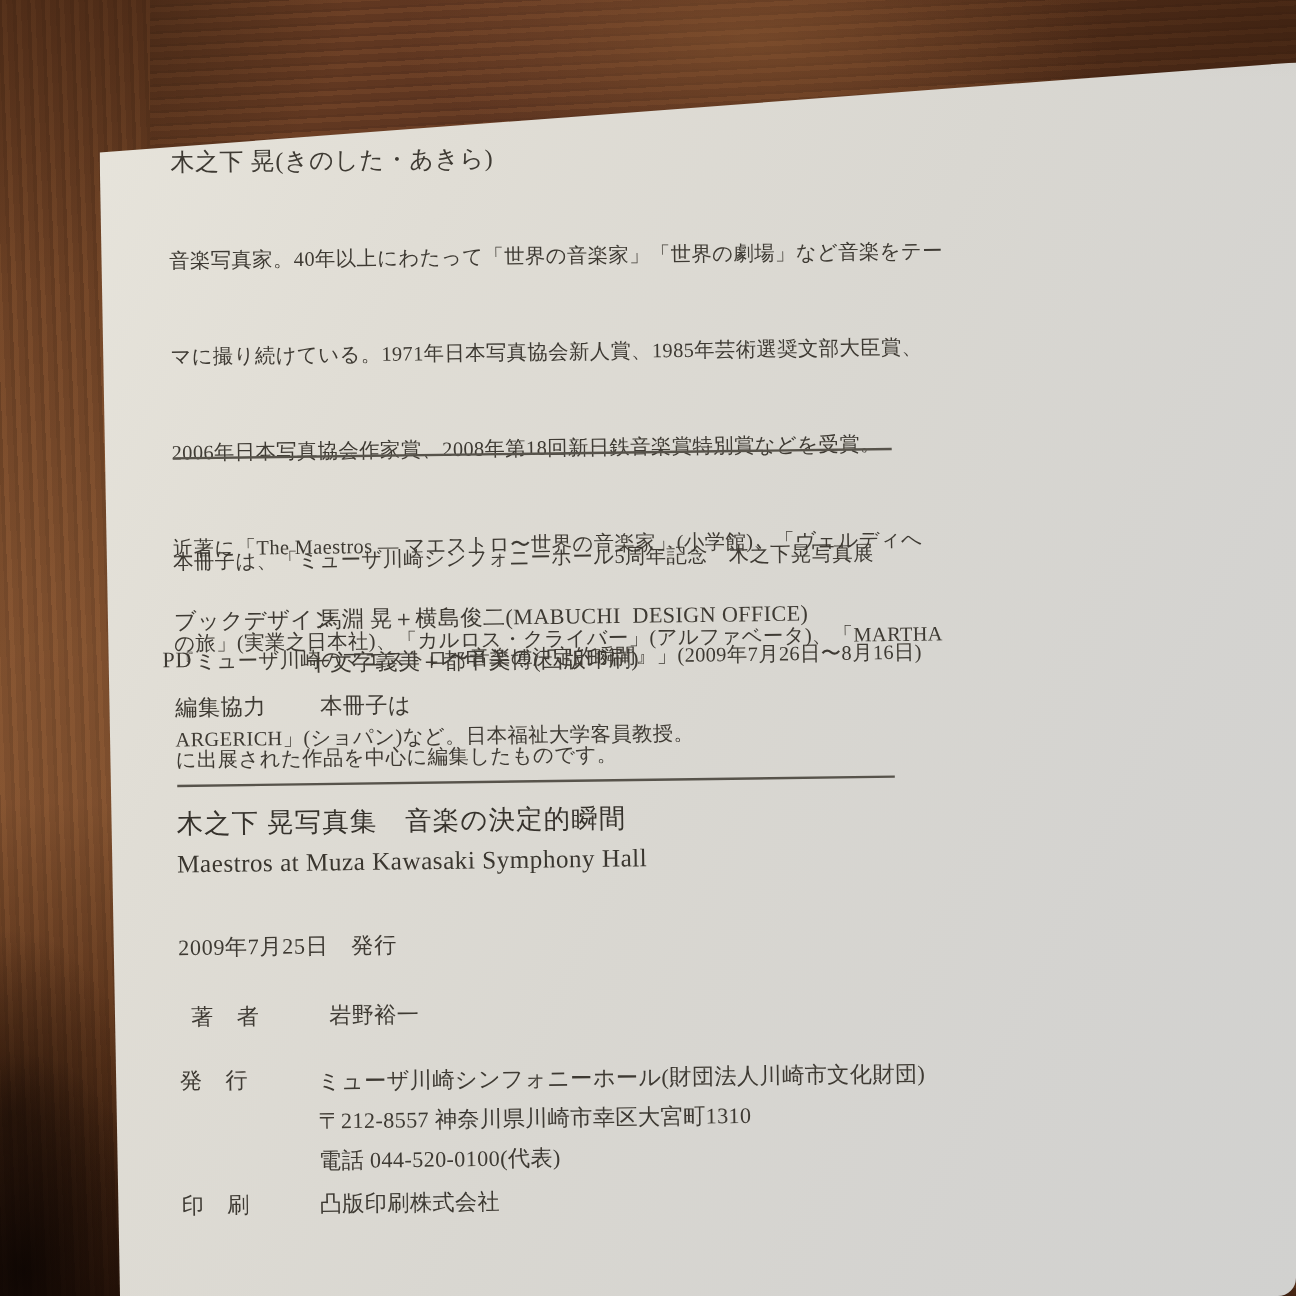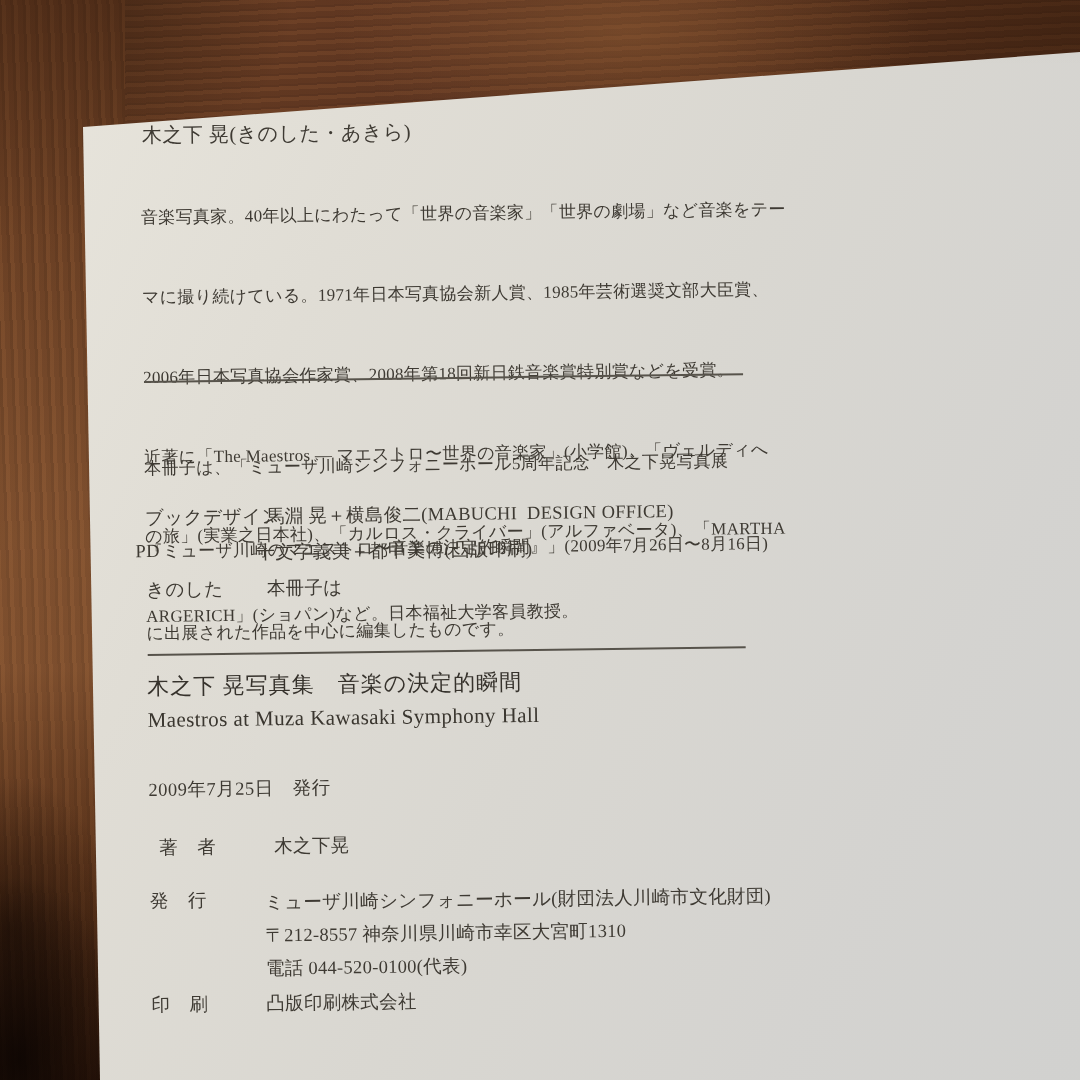--- a/index.html
+++ b/index.html
@@ -25,20 +25,21 @@
       linear-gradient(180deg, #6f4226 0%, #7c4c2c 50%, #5d3319 100%);
   }
 
   
   .paper{position:absolute;inset:0;
     clip-path:polygon(83px 127px, 1080px 52px, 1080px 1080px, 100px 1080px);
     background:
       linear-gradient(180deg, rgba(150,135,105,0.10) 0%, rgba(150,135,105,0) 6%),
       linear-gradient(115deg, #e9e6dd 0%, #e0ddd5 28%, #d9d7d1 55%, #d4d3d0 80%, #d1d1cf 100%);
     filter:drop-shadow(-6px 3px 5px rgba(15,8,3,0.55));
+    border-radius:15px;
   }
   .content{position:absolute;inset:0;transform:rotate(-0.75deg);
            transform-origin:146px 600px;color:#3e3a33;}
 
   .t{position:absolute;white-space:pre;}
   .name{font-size:20px;letter-spacing:0.5px;}
   .bio{font-size:17px;line-height:26.6px;letter-spacing:0.3px;}
   .note{font-size:17px;line-height:27.5px;letter-spacing:0.3px;}
   .rule{position:absolute;height:2px;background:#57534b;}
   .row-label{position:absolute;left:0;top:0;font-size:18.5px;letter-spacing:0.5px;}
@@ -81,34 +82,34 @@
 
       <div class="t" style="left:146px;top:505px">
         <span class="row-label">ブックデザイン</span>
         <span class="row-value credit-value">馬淵 晃＋横島俊二(MABUCHI  DESIGN OFFICE)</span>
       </div>
       <div class="t" style="left:136px;top:541px">
         <span class="row-label">PD</span>
         <span class="row-value credit-value">十文字義美＋都甲美博(凸版印刷)</span>
       </div>
       <div class="t" style="left:146px;top:577px">
-        <span class="row-label">きのした</span>
+        <span class="row-label">編集協力</span>
         <span class="row-value credit-value">本冊子は</span>
       </div>
 
       <div class="rule" style="left:147px;top:654px;width:598px"></div>
 
       <div class="t title-jp" style="left:146px;top:672px">木之下 晃写真集　音楽の決定的瞬間</div>
       <div class="t title-en" style="left:146px;top:708px">Maestros at Muza Kawasaki Symphony Hall</div>
 
       <div class="t date" style="left:146px;top:777px">2009年7月25日　発行</div>
 
       <div class="t" style="left:156px;top:835px">
         <span class="row-label">著　者</span>
-        <span class="row-value colo-value">木之下晃</span>
+        <span class="row-value colo-value">岩野裕一</span>
       </div>
 
       <div class="t" style="left:146px;top:888px">
         <span class="row-label">発　行</span>
         <span class="row-value colo-value vlines"><span>ミューザ川崎シンフォニーホール(財団法人川崎市文化財団)</span><br><span>〒212-8557 神奈川県川崎市幸区大宮町1310</span><br><span>電話 044-520-0100(代表)</span></span>
       </div>
 
       <div class="t" style="left:146px;top:992px">
         <span class="row-label">印　刷</span>
         <span class="row-value colo-value">凸版印刷株式会社</span>

